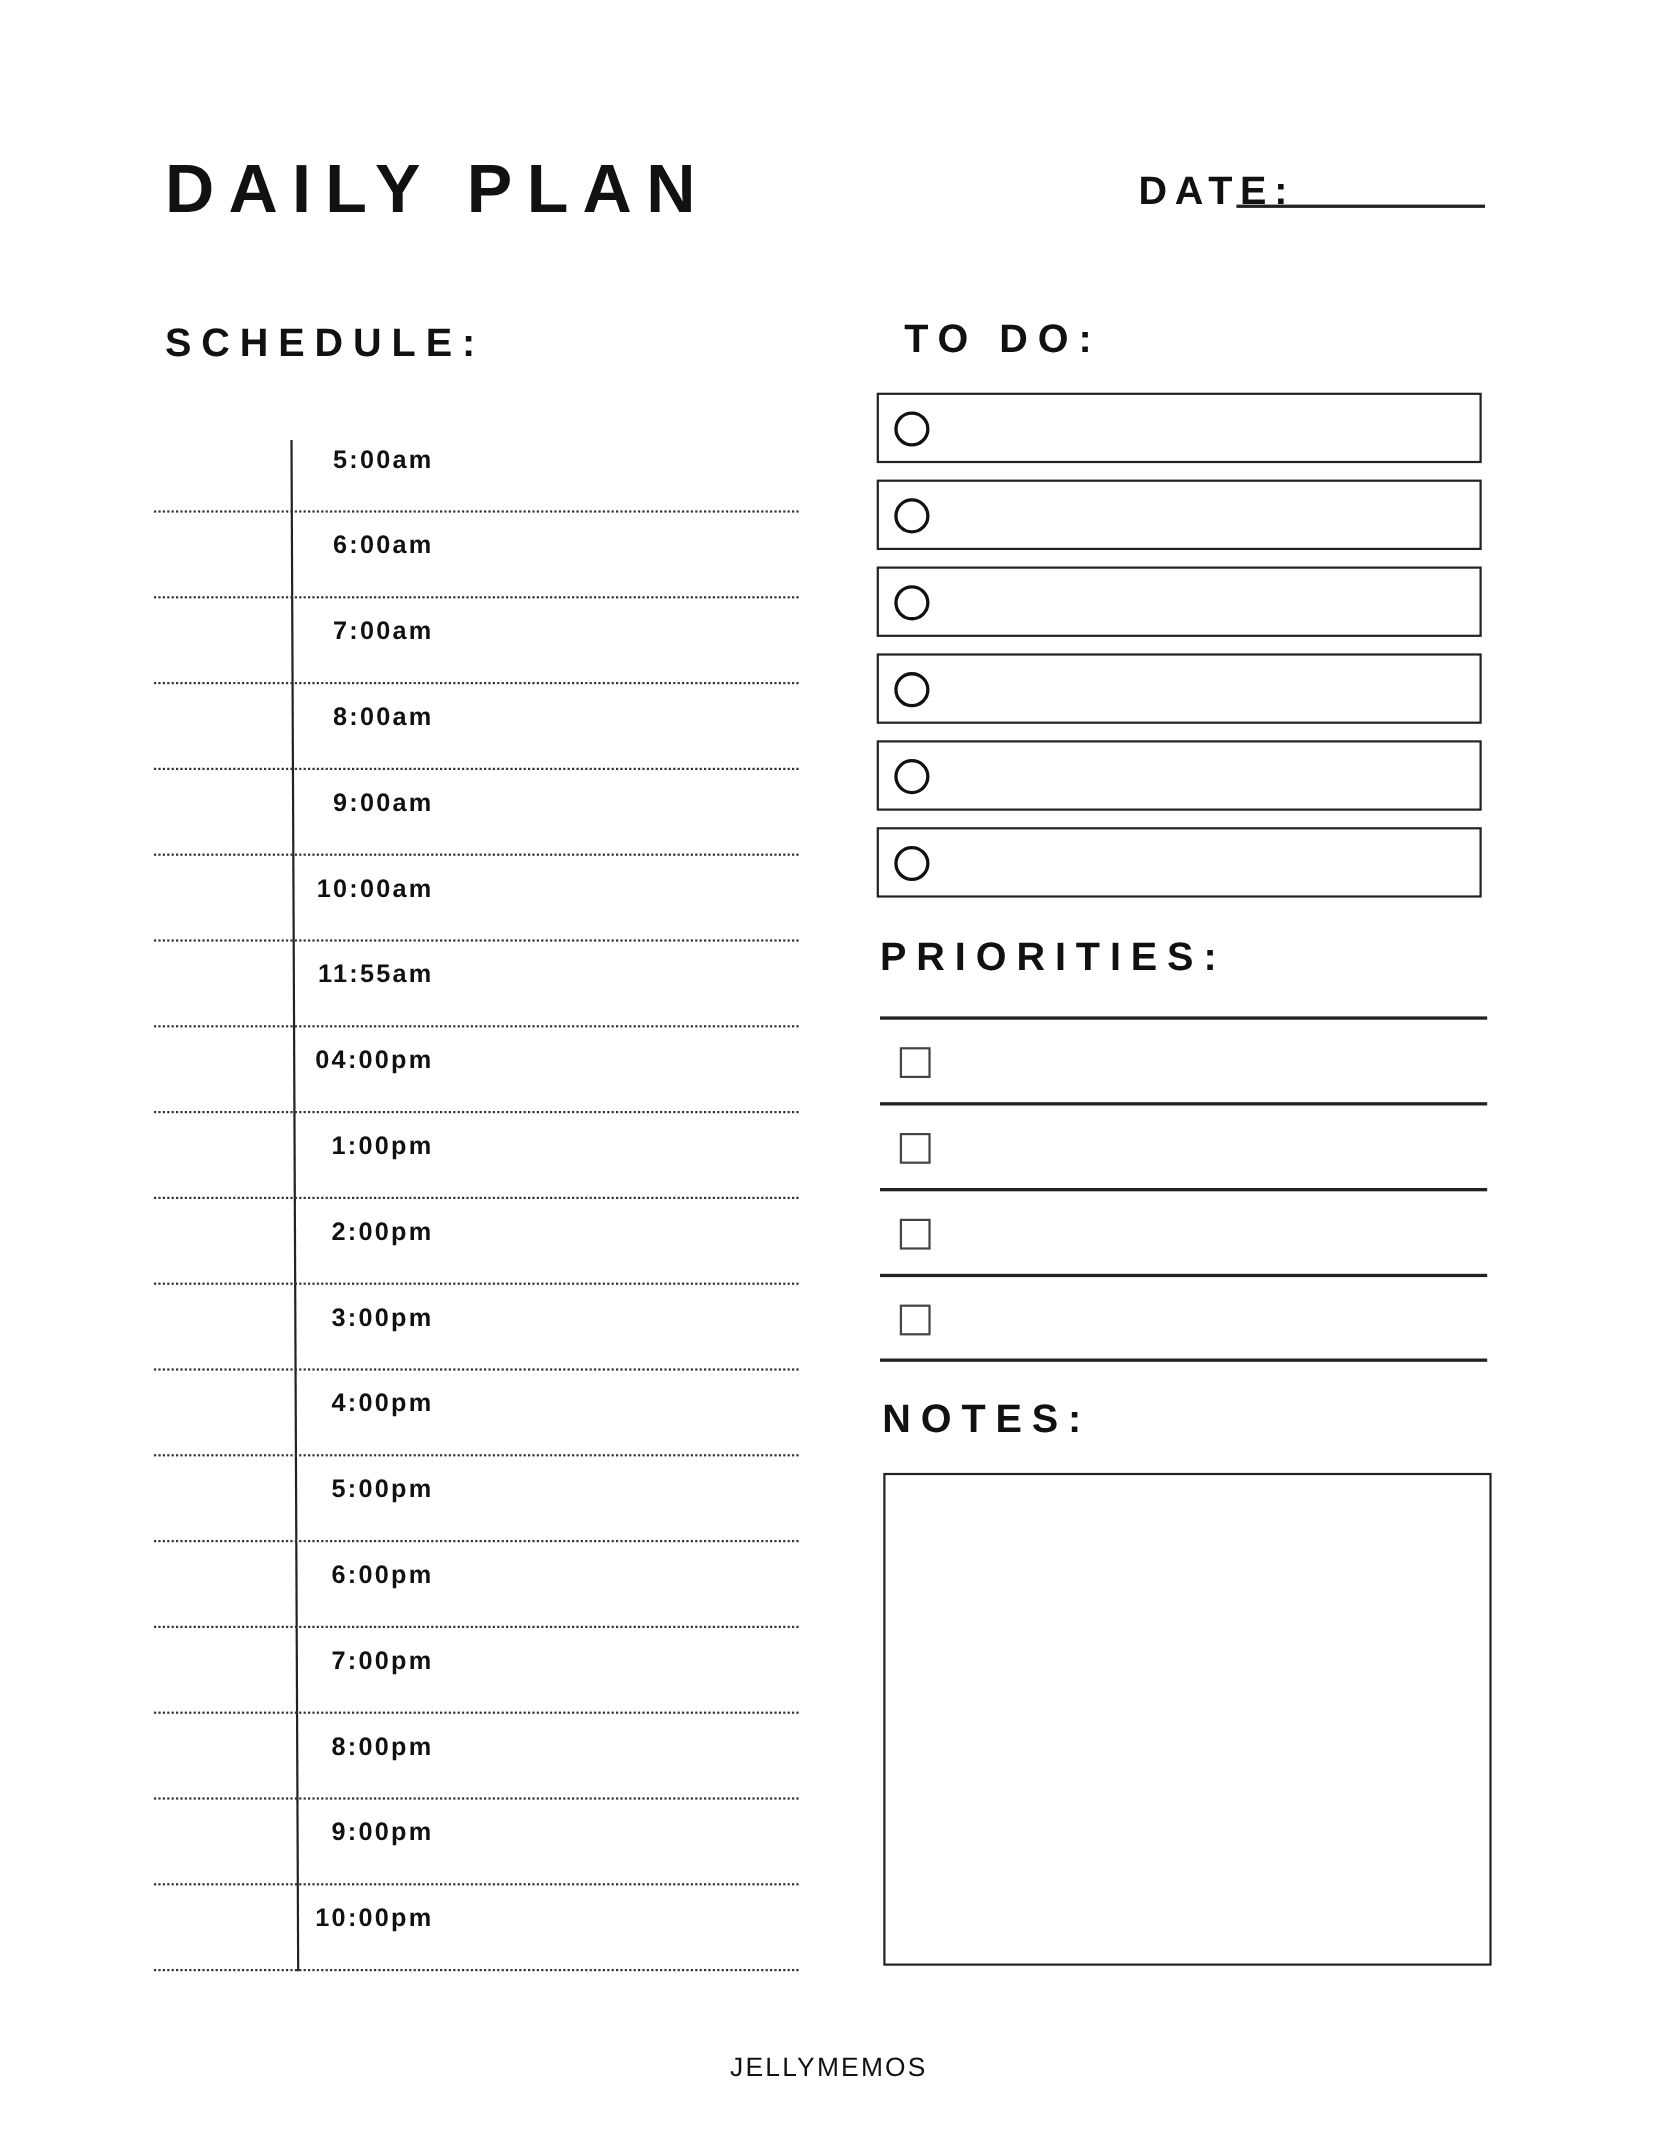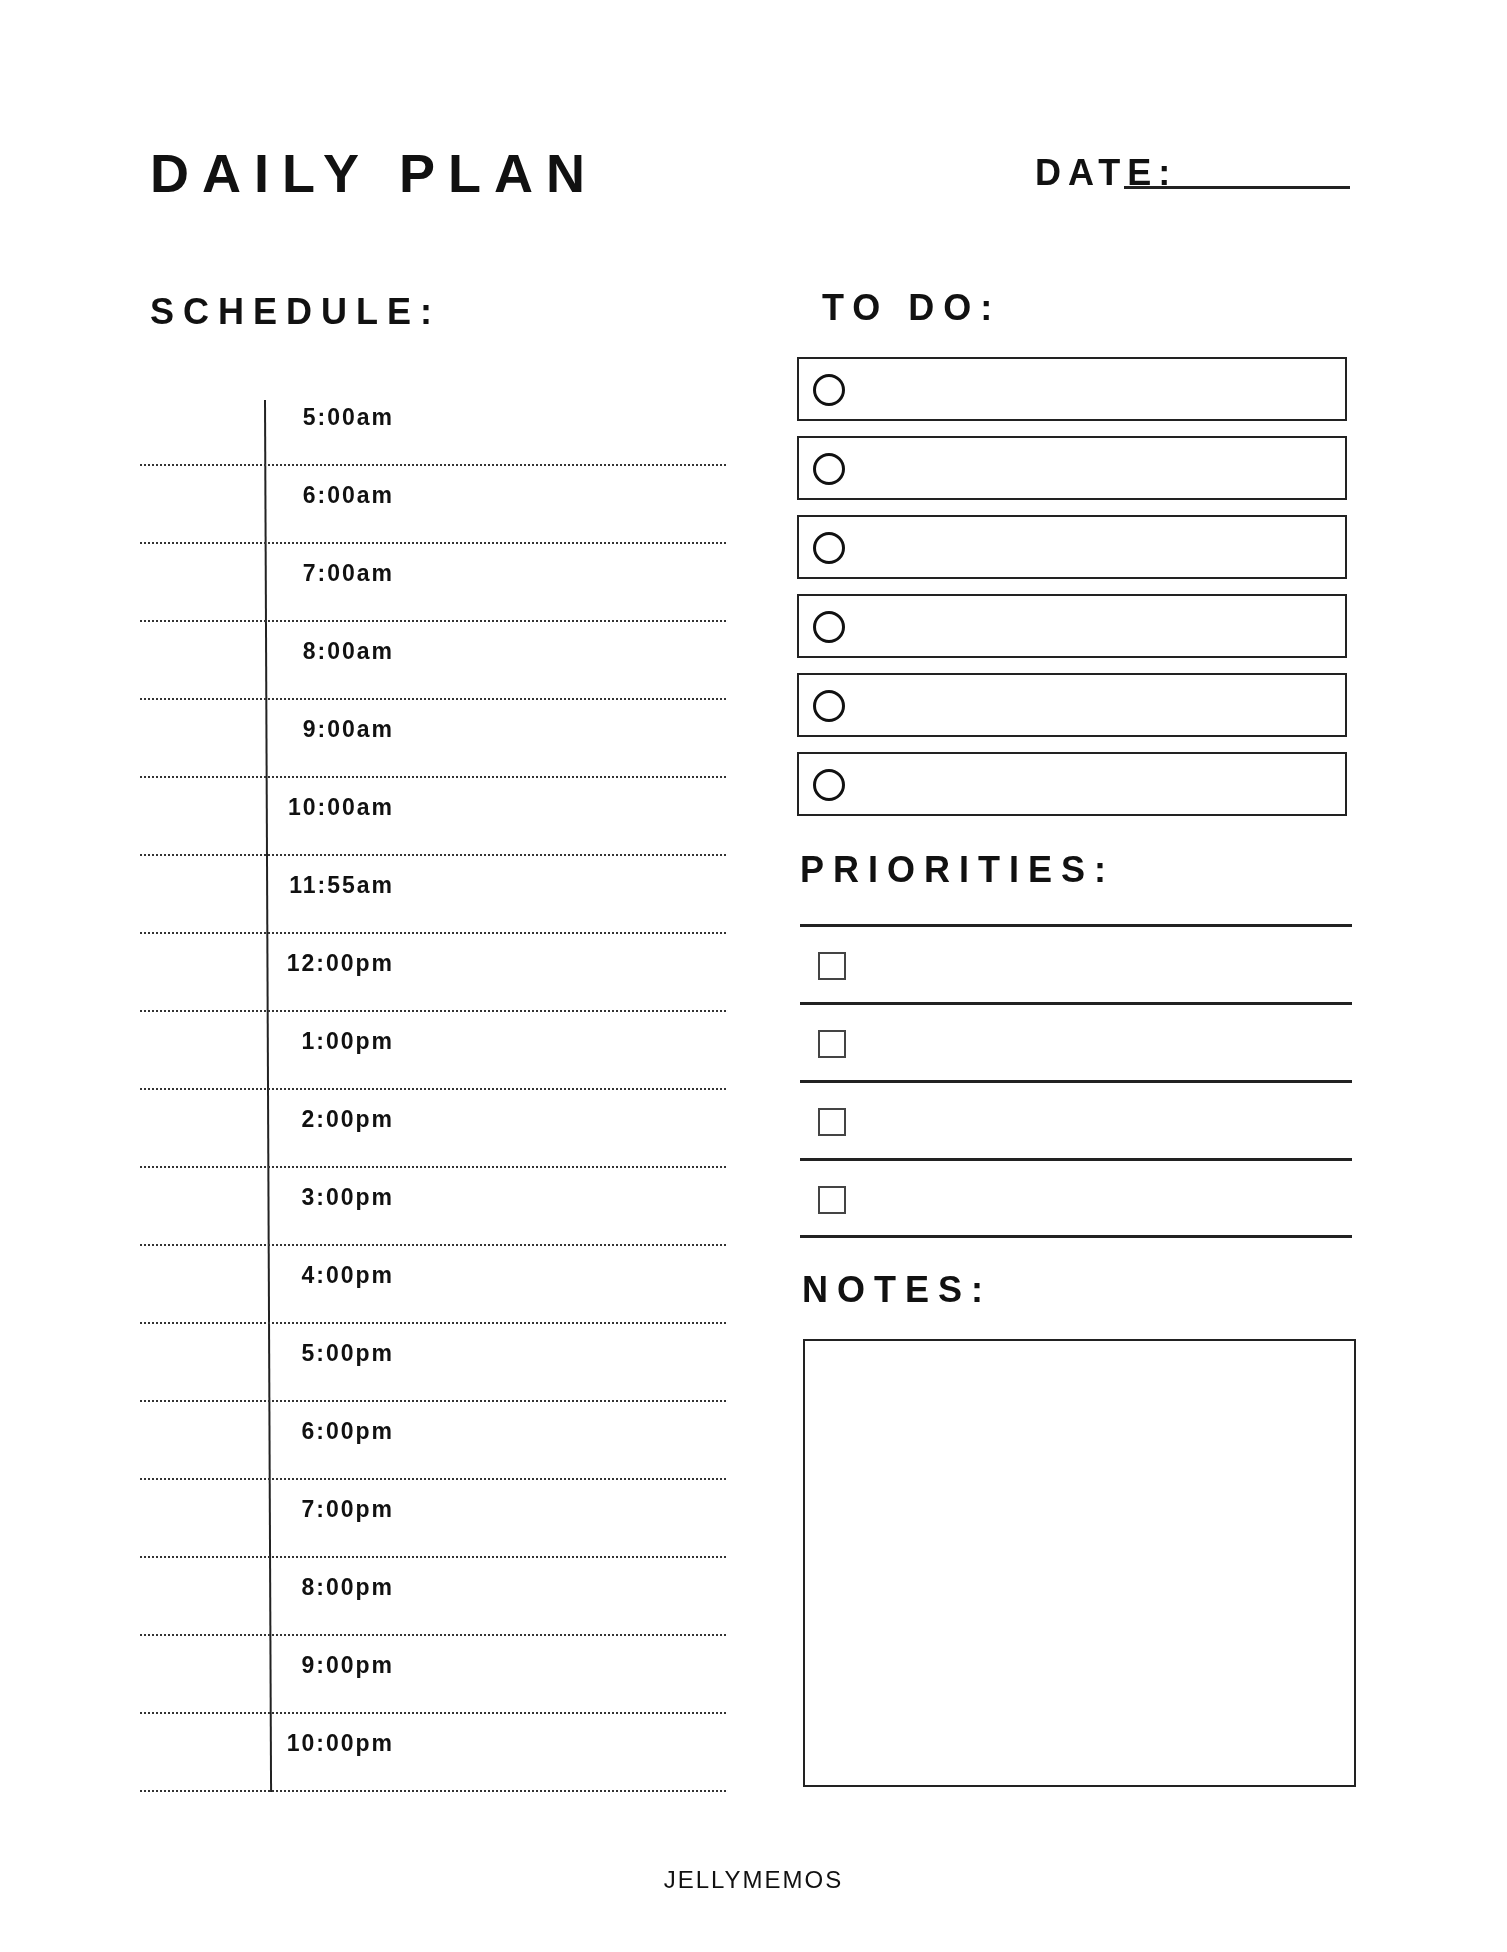--- a/index.html
+++ b/index.html
@@ -1,19 +1,19 @@
 <!DOCTYPE html>
 <html><head>
 <meta charset="utf-8">
 <style>
   html, body { margin: 0; padding: 0; background: #ffffff; }
   body { width: 1507px; height: 1952px; position: relative; overflow: hidden;
          font-family: "Liberation Sans", "DejaVu Sans", sans-serif; color: #111; }
   .abs { position: absolute; }
-  .title { left: 150px; top: 138px; font-size: 54px; font-weight: 700; letter-spacing: 13px; line-height: 70px; white-space: nowrap; }
+  .title { left: 150px; top: 138px; font-size: 62px; font-weight: 700; letter-spacing: 13px; line-height: 70px; white-space: nowrap; }
   .date-label { left: 987px; top: 155px; font-size: 36px; font-weight: 700; letter-spacing: 7px; line-height: 36px; margin-left: 48px; }
   .date-line { left: 1124px; top: 186px; width: 226px; height: 0; border-top: 3px solid #222; }
   .heading { font-size: 36px; font-weight: 700; letter-spacing: 9px; line-height: 36px; white-space: nowrap; }
   .sched-title { left: 150px; top: 294px; }
   .todo-title { left: 798px; top: 290px; margin-left: 24px; }
   .prio-title { left: 800px; top: 852px; }
   .notes-title { left: 802px; top: 1272px; }
 
   .sched-vline { left: 264px; top: 400px; width: 0; height: 1392px; border-left: 2px solid #222; transform: skewX(0.25deg); transform-origin: top; }
   .sched-row { position: absolute; left: 140px; width: 586px; height: 78px; }
@@ -74,21 +74,21 @@
       <span class="time">10:00am</span>
       <div class="slot"></div>
       <div class="dots"></div>
     </div>
   <div class="sched-row" style="top:856px">
       <span class="time">11:55am</span>
       <div class="slot"></div>
       <div class="dots"></div>
     </div>
   <div class="sched-row" style="top:934px">
-      <span class="time">12:00pm</span>
+      <span class="time">04:00pm</span>
       <div class="slot"></div>
       <div class="dots"></div>
     </div>
   <div class="sched-row" style="top:1012px">
       <span class="time">1:00pm</span>
       <div class="slot"></div>
       <div class="dots"></div>
     </div>
   <div class="sched-row" style="top:1090px">
       <span class="time">2:00pm</span>

